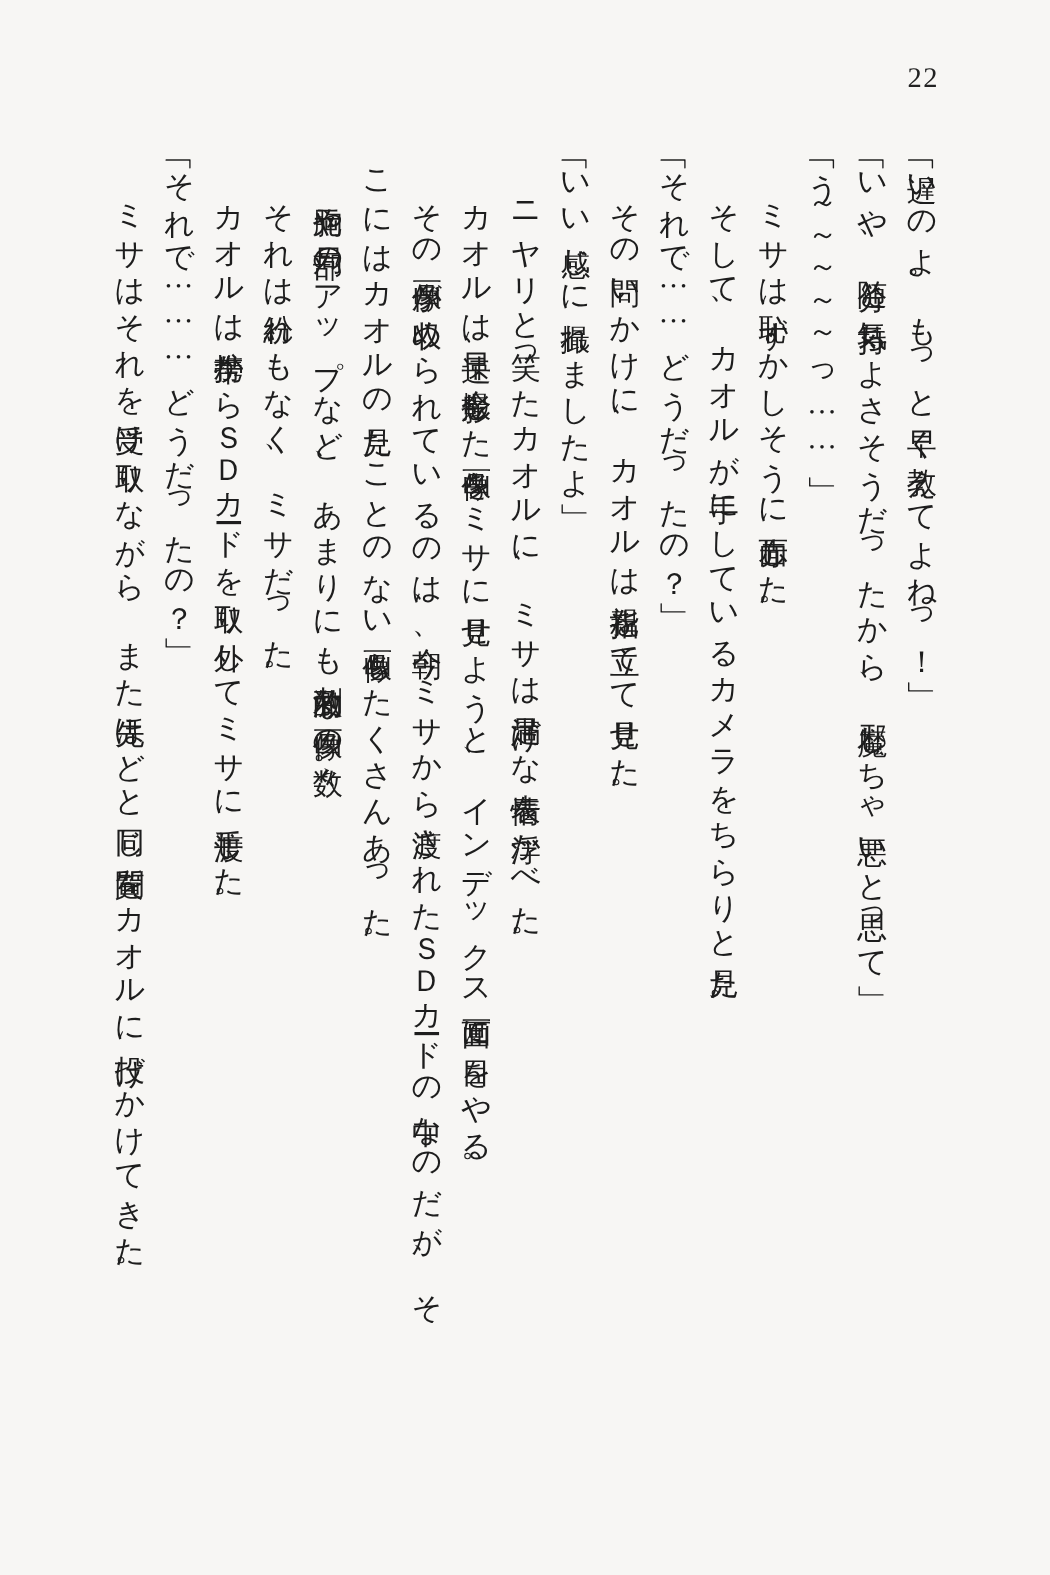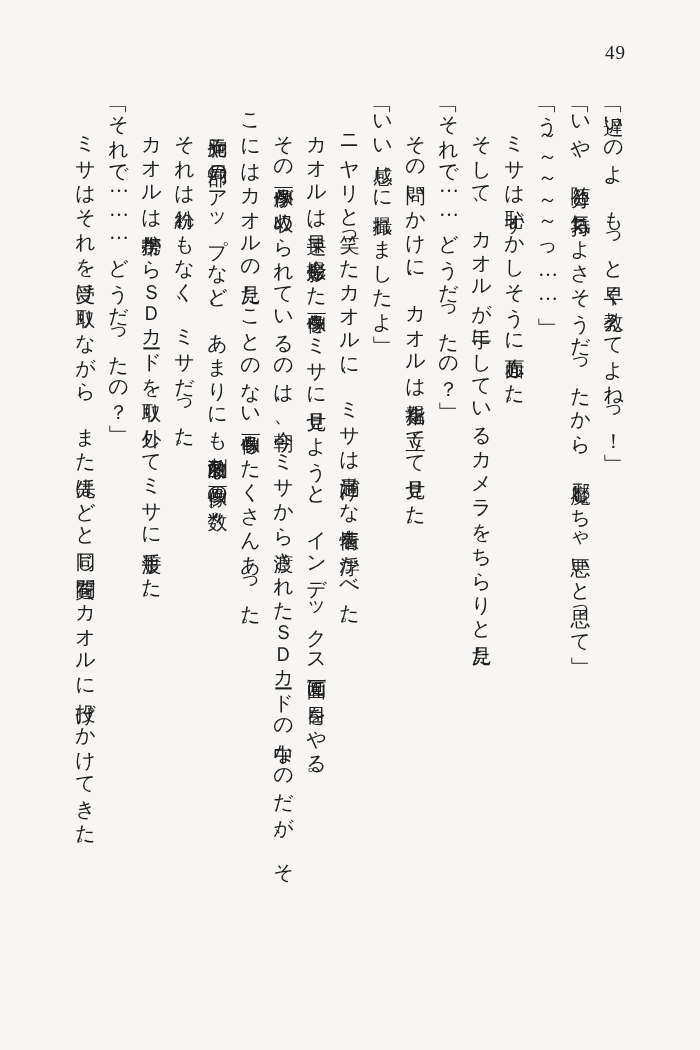--- a/index.html
+++ b/index.html
@@ -45,21 +45,21 @@
   }
   .tline.indent {
     text-indent: 22px;   
   }
 </style>
 </head>
 <body>
 
 <div class="page">
 
-  <div class="page-number">49</div>
+  <div class="page-number">22</div>
 
   <div class="text-block">
     <div class="tline">「遅いのよ。もっと早く教えてよねっ！」</div>
     <div class="tline">「いや、随分と気持ちよさそうだったから、邪魔しちゃ悪いと思って」</div>
     <div class="tline">「う～～～～～っ……」</div>
     <div class="tline indent">ミサは恥ずかしそうに赤面した。</div>
     <div class="tline indent">そして、カオルが手にしているカメラをちらりと見た。</div>
     <div class="tline">「それで……どうだったの？」</div>
     <div class="tline indent">その問いかけに、カオルは親指を立てて見せた。</div>
     <div class="tline">「いい感じに撮れましたよ」</div>

